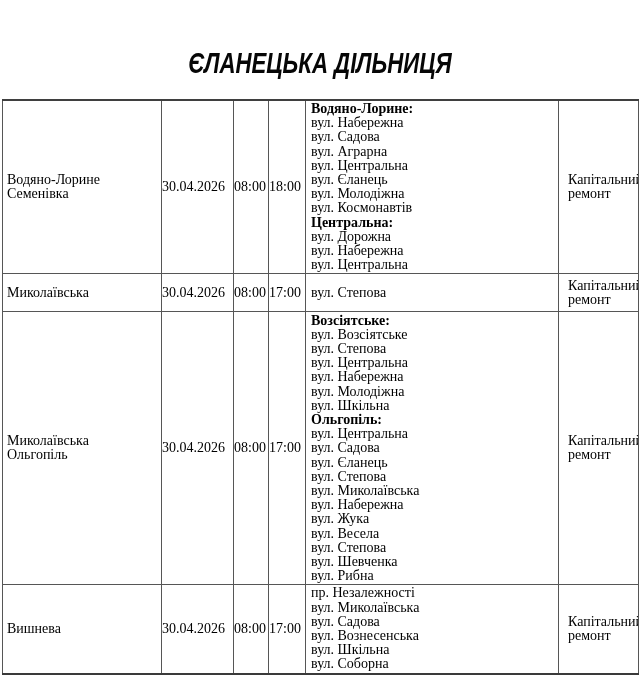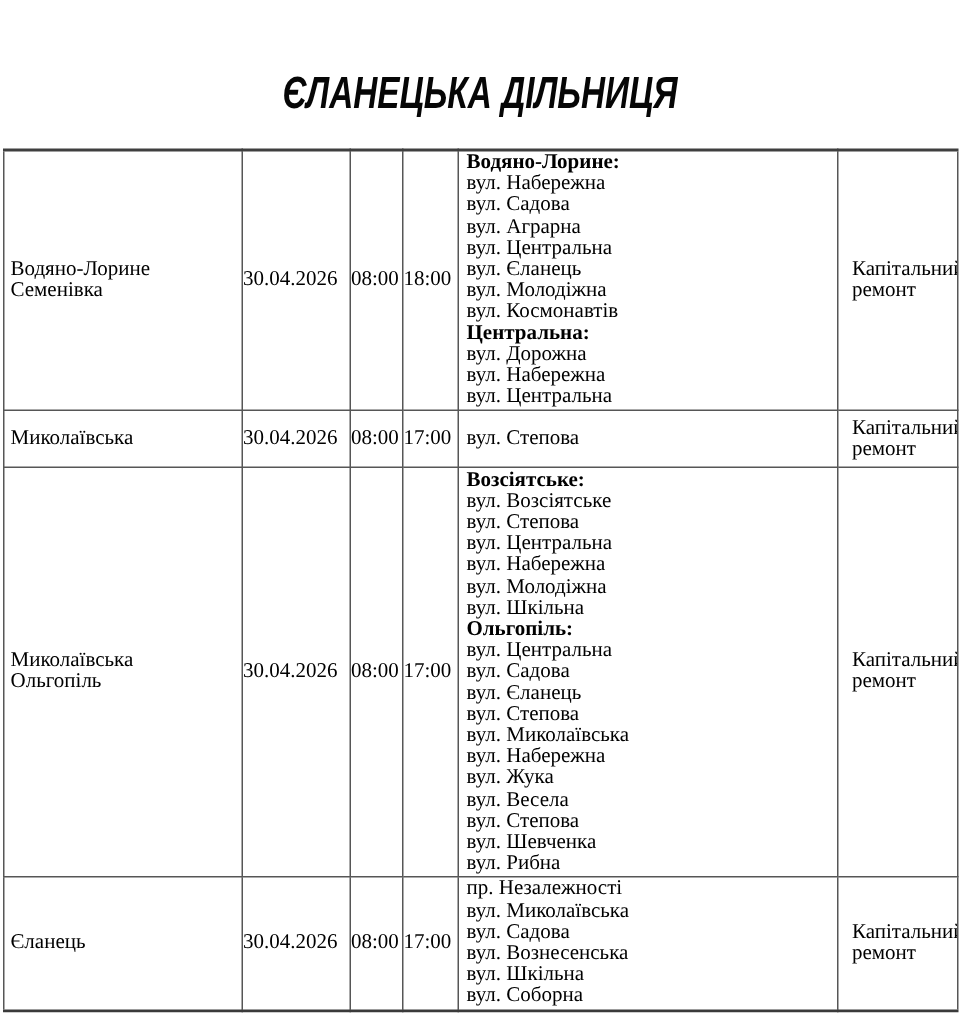--- a/index.html
+++ b/index.html
@@ -133,21 +133,21 @@
           <div class="line">вул. Жука</div>
           <div class="line">вул. Весела</div>
           <div class="line">вул. Степова</div>
           <div class="line">вул. Шевченка</div>
           <div class="line">вул. Рибна</div>
         </td>
       <td class="c-type">Капітальний ремонт</td>
     </tr>
     <tr class="r4">
       <td class="c-loc">
-          <div class="line">Єланець</div>
+          <div class="line">Вишнева</div>
         </td>
       <td class="c-date">30.04.2026</td>
       <td class="c-time">08:00</td>
       <td class="c-time">17:00</td>
       <td class="c-streets">
           <div class="line">пр. Незалежності</div>
           <div class="line">вул. Миколаївська</div>
           <div class="line">вул. Садова</div>
           <div class="line">вул. Вознесенська</div>
           <div class="line">вул. Шкільна</div>

